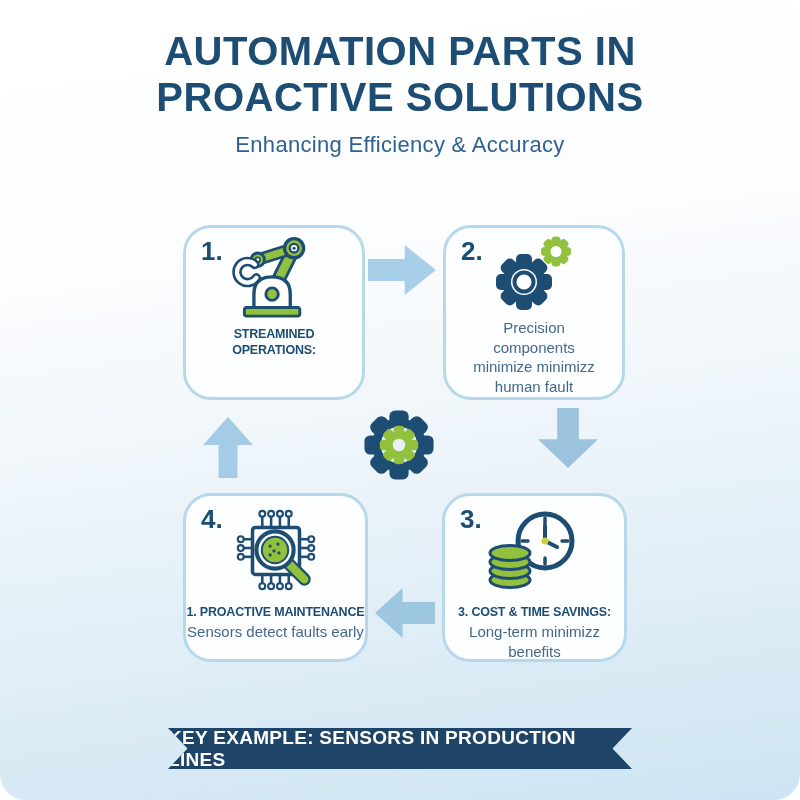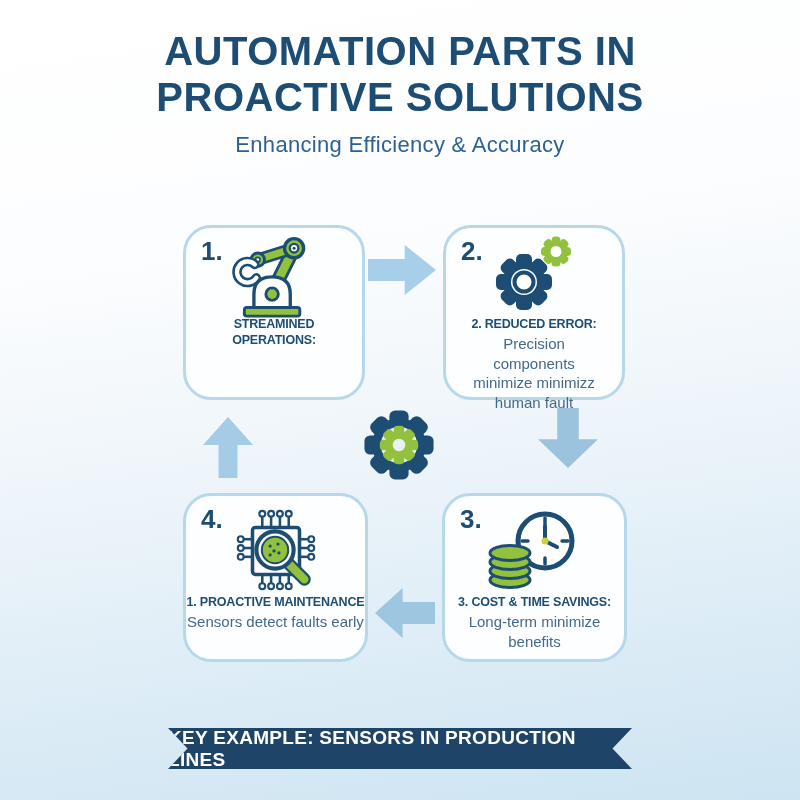--- a/index.html
+++ b/index.html
@@ -4,20 +4,21 @@
 <style>
   * { margin: 0; padding: 0; box-sizing: border-box; }
   html, body { width: 800px; height: 800px; }
   body { font-family: "Liberation Sans", sans-serif; }
 
   .canvas {
     position: relative;
     width: 800px; height: 800px;
     overflow: hidden;
     background: linear-gradient(172deg, #ffffff 0%, #fcfdfe 30%, #eef5fa 55%, #cde4f2 100%);
+    border-radius: 26px;
   }
 
   
   .header { position: absolute; top: 28px; left: 0; width: 100%; text-align: center; }
   .title {
     color: #1d4d73; font-size: 40px; font-weight: 800;
     line-height: 1.16; letter-spacing: 0.5px;
   }
   .subtitle {
     margin-top: 11px; color: #2e6191; font-size: 22px; font-weight: 400;
@@ -39,21 +40,21 @@
 
   .card-number {
     position: absolute; top: 8px; left: 15px;
     color: #1d4d73; font-size: 26px; font-weight: 800;
   }
   .card-icon { display: flex; align-items: center; justify-content: center; }
   .card-1 .card-icon, .card-2 .card-icon { height: 88px; padding-top: 6px; }
   .card-3 .card-icon, .card-4 .card-icon { height: 98px; padding-top: 8px; }
   .card-title {
     color: #1d4d73; font-size: 12.5px; font-weight: 800;
-    line-height: 1.3; letter-spacing: -0.2px; margin: 0 auto 0;
+    line-height: 1.3; letter-spacing: -0.2px; margin: 10px auto 0;
   }
   .card-1 .card-title { max-width: 105px; }
   .card-desc {
     color: #44688a; font-size: 15px; line-height: 1.3;
     margin: 2px auto 0;
   }
   .card-2 .card-desc { max-width: 142px; }
 
   
   .arrow { position: absolute; }
@@ -142,21 +143,20 @@
         <g fill="#92c13e">
           <rect x="59" y="16" width="30" height="9" rx="3.5"></rect>
           <rect x="59" y="16" width="30" height="9" rx="3.5" transform="rotate(45 74 20.5)"></rect>
           <rect x="59" y="16" width="30" height="9" rx="3.5" transform="rotate(90 74 20.5)"></rect>
           <rect x="59" y="16" width="30" height="9" rx="3.5" transform="rotate(135 74 20.5)"></rect>
           <circle cx="74" cy="20.5" r="11"></circle>
         </g>
         <circle cx="74" cy="20.5" r="5.5" fill="#ffffff"></circle>
       </svg>
     </div>
-    <div class="card-title">2. REDUCED ERROR:</div>
     <div class="card-desc">Precision components minimize minimizz human fault</div>
   </div>
 
   <div class="card card-3">
     <div class="card-number">3.</div>
     <div class="card-icon">
       <svg width="112" height="92" viewBox="0 0 112 92">
         <circle cx="66" cy="38" r="27" fill="#ffffff" stroke="#1d4d73" stroke-width="5"></circle>
         <line x1="66" y1="15" x2="66" y2="21" stroke="#1d4d73" stroke-width="3.5" stroke-linecap="round"></line>
         <line x1="83" y1="38" x2="89" y2="38" stroke="#1d4d73" stroke-width="3.5" stroke-linecap="round"></line>
@@ -165,21 +165,21 @@
         <line x1="66" y1="38" x2="66" y2="23" stroke="#1d4d73" stroke-width="4" stroke-linecap="round"></line>
         <line x1="66" y1="38" x2="78" y2="44" stroke="#1d4d73" stroke-width="4" stroke-linecap="round"></line>
         <circle cx="66" cy="38" r="3.5" fill="#c9d23c"></circle>
         <ellipse cx="31" cy="77" rx="20" ry="7.5" fill="#92c13e" stroke="#1d4d73" stroke-width="3"></ellipse>
         <ellipse cx="31" cy="68" rx="20" ry="7.5" fill="#92c13e" stroke="#1d4d73" stroke-width="3"></ellipse>
         <ellipse cx="31" cy="59" rx="20" ry="7.5" fill="#92c13e" stroke="#1d4d73" stroke-width="3"></ellipse>
         <ellipse cx="31" cy="50" rx="20" ry="7.5" fill="#92c13e" stroke="#1d4d73" stroke-width="3"></ellipse>
       </svg>
     </div>
     <div class="card-title">3. COST &amp; TIME SAVINGS:</div>
-    <div class="card-desc">Long-term minimize benefits</div>
+    <div class="card-desc">Long-term minimizz benefits</div>
   </div>
 
   <div class="card card-4">
     <div class="card-number">4.</div>
     <div class="card-icon">
       <svg width="100" height="94" viewBox="0 0 100 96">
         <g stroke="#1d4d73" stroke-width="2.6">
           <line x1="36" y1="26" x2="36" y2="14"></line>
             <line x1="45" y1="26" x2="45" y2="14"></line>
           <line x1="54" y1="26" x2="54" y2="14"></line>

